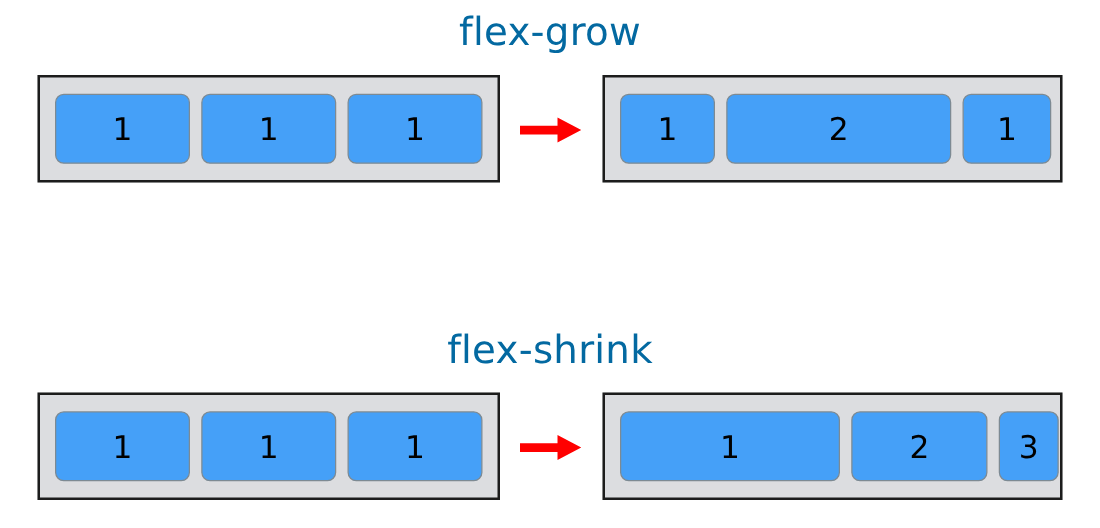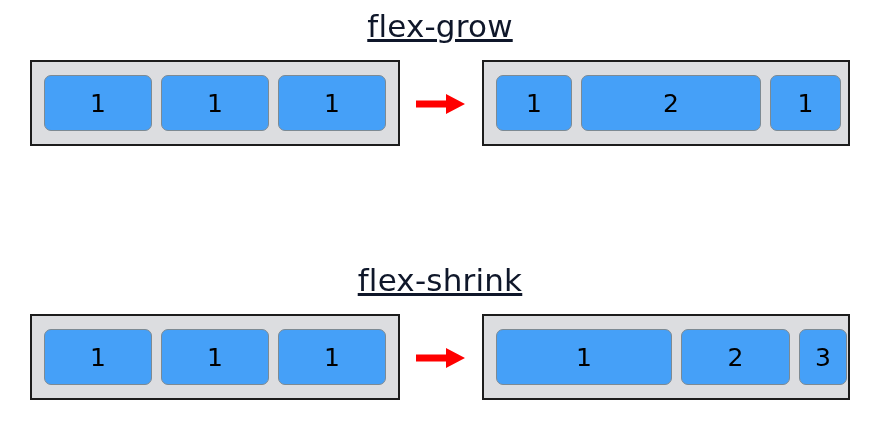--- a/index.html
+++ b/index.html
@@ -25,27 +25,26 @@
     left: 0;
     width: 880px;
   }
   .section-grow  { top: 4px; }
   .section-shrink { top: 211px; margin-top: 47px; }
 
   .section-title {
     text-align: center;
     font-size: 31px;
     line-height: 44px;
-    color: #0f172a;
+    color: #0369a1;
     font-family: "DejaVu Sans", sans-serif;
     font-weight: 400;
     letter-spacing: 0.2px;
     height: 44px;
     white-space: nowrap;
-    text-decoration: underline;
   }
 
   .row {
     position: relative;
     height: 110px;
     margin-top: 12px;
   }
 
   
   .flexbox {

